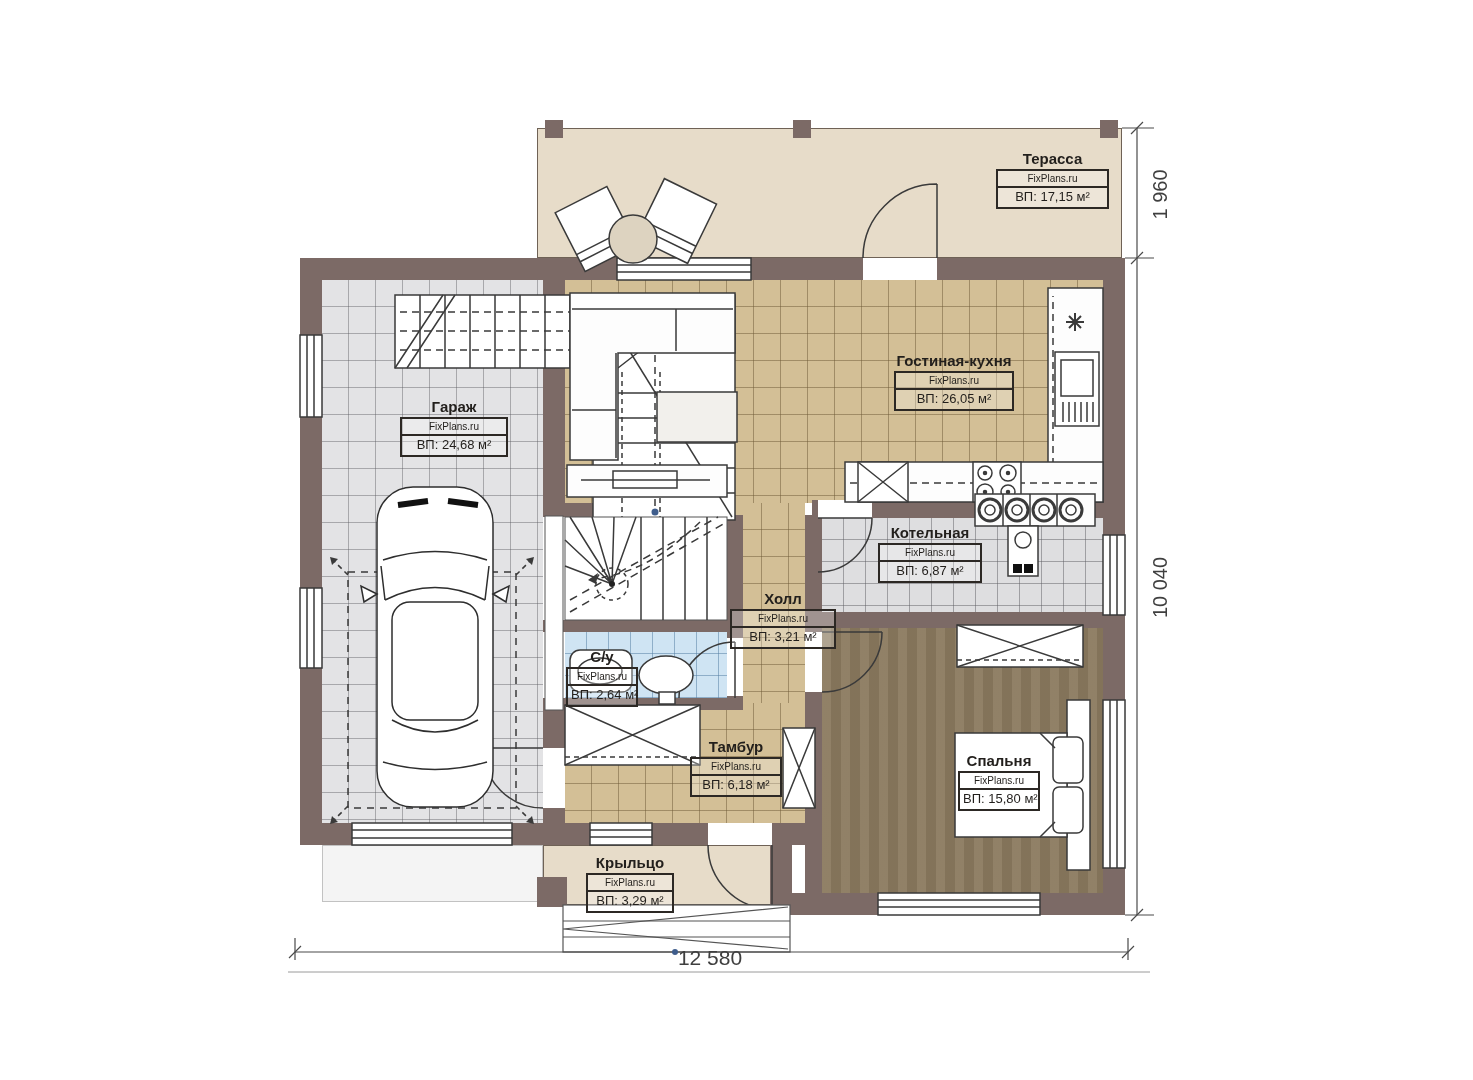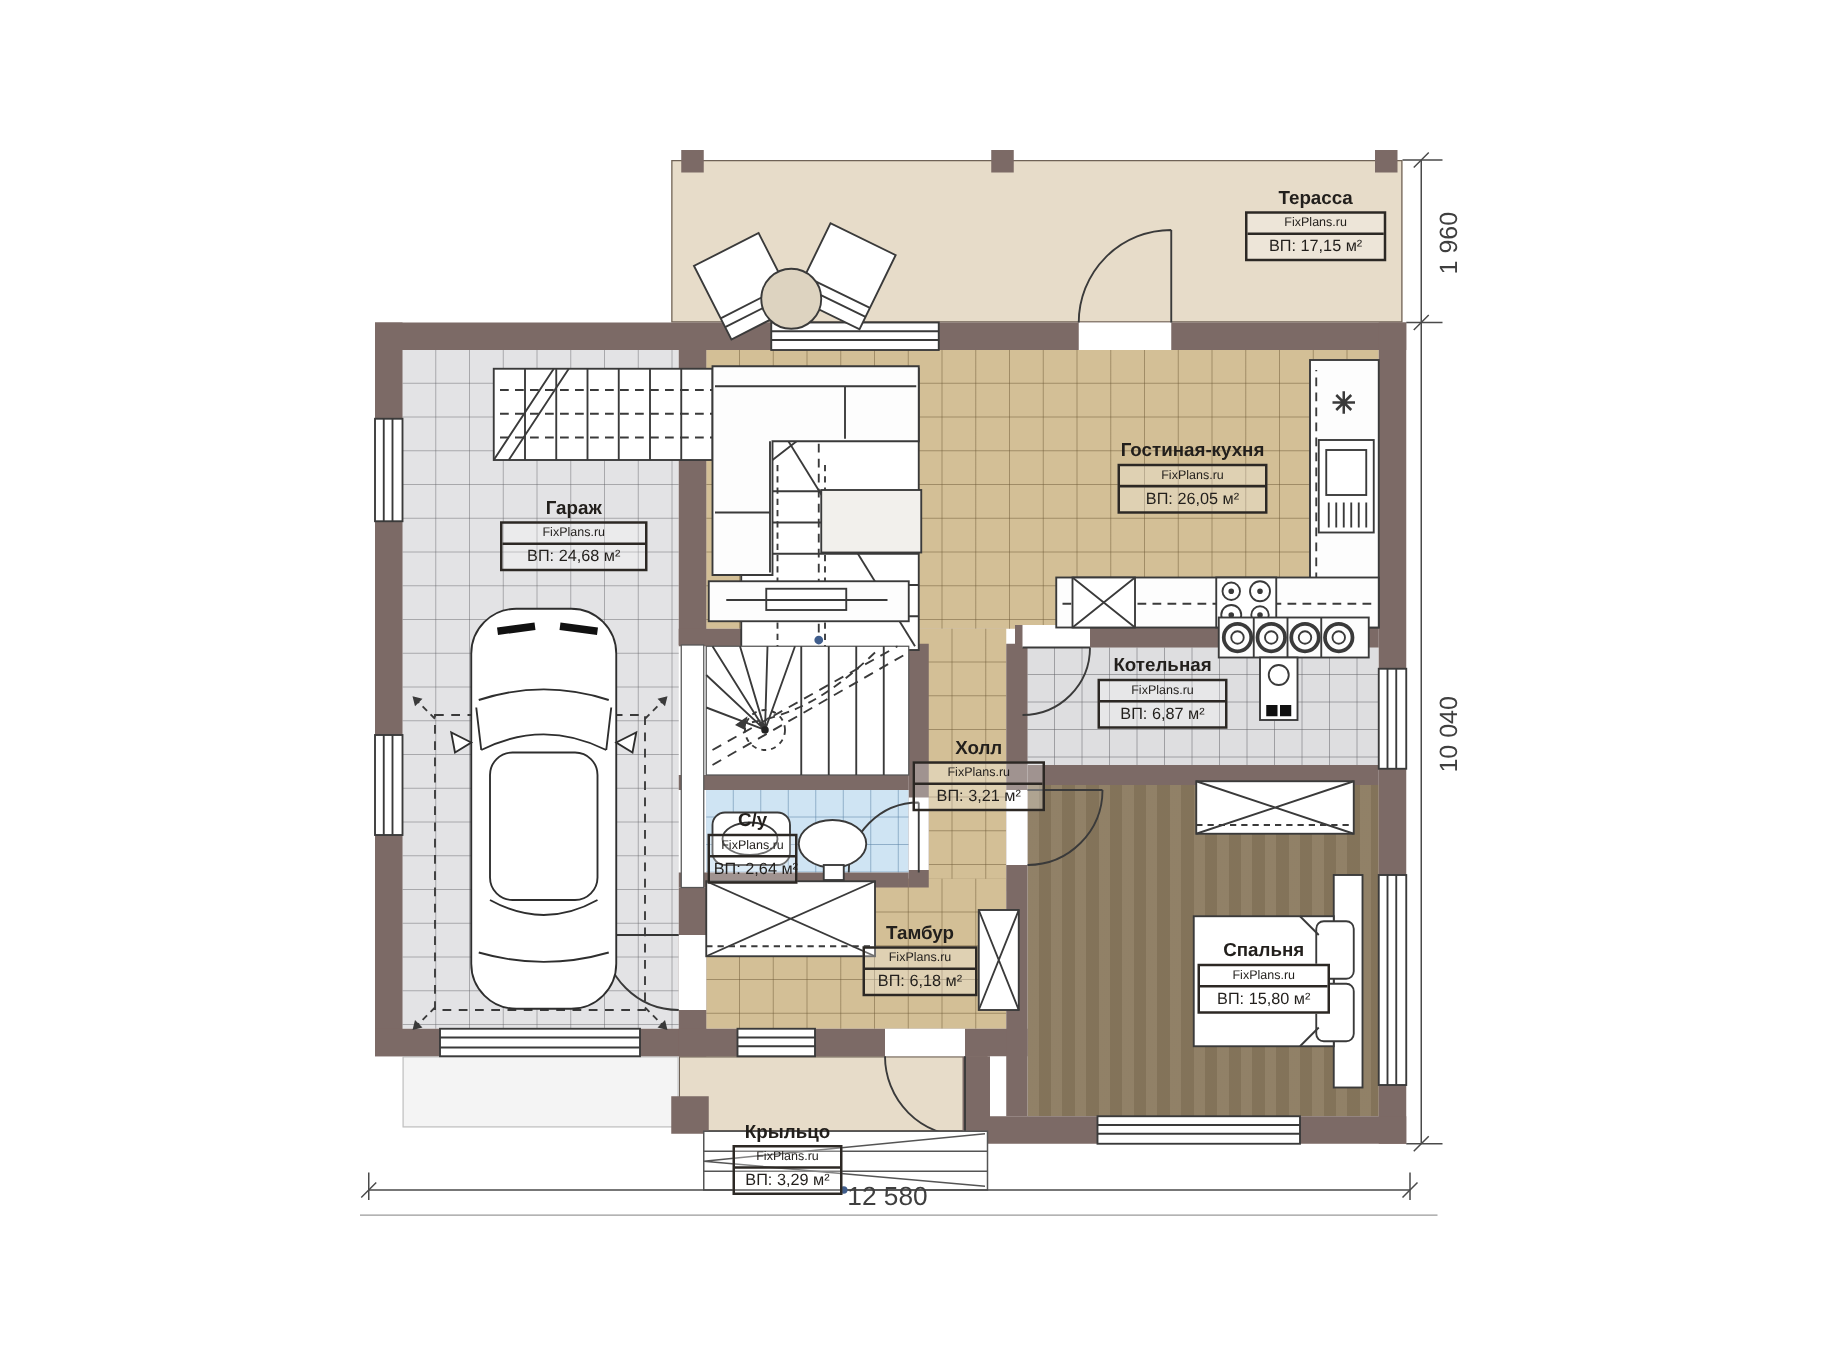--- a/index.html
+++ b/index.html
@@ -309,21 +309,21 @@
   </svg>
 
   <div class="room-label" style="left:952px;top:150px;width:113px;padding-left:44px;">
     <div class="room-name">Терасса</div>
     <div class="label-stack">
       <div class="label-box">FixPlans.ru</div>
       <div class="label-box">ВП: 17,15 м²</div>
     </div>
   </div>
 
-  <div class="room-label" style="left:400px;top:398px;width:118px;">
+  <div class="room-label" style="left:400px;top:398px;width:108px;">
     <div class="room-name">Гараж</div>
     <div class="label-stack">
       <div class="label-box">FixPlans.ru</div>
       <div class="label-box">ВП: 24,68 м²</div>
     </div>
   </div>
 
   <div class="room-label" style="left:856px;top:352px;width:120px;padding-left:38px;">
     <div class="room-name">Гостиная-кухня</div>
     <div class="label-stack">
@@ -357,29 +357,29 @@
   </div>
 
   <div class="room-label" style="left:690px;top:738px;width:92px;">
     <div class="room-name">Тамбур</div>
     <div class="label-stack">
       <div class="label-box">FixPlans.ru</div>
       <div class="label-box">ВП: 6,18 м²</div>
     </div>
   </div>
 
-  <div class="room-label on-white" style="left:958px;top:752px;width:106px;">
+  <div class="room-label on-white" style="left:958px;top:752px;width:82px;">
     <div class="room-name">Спальня</div>
     <div class="label-stack">
       <div class="label-box">FixPlans.ru</div>
       <div class="label-box">ВП: 15,80 м²</div>
     </div>
   </div>
 
-  <div class="room-label" style="left:586px;top:854px;width:88px;margin-top:43px;">
+  <div class="room-label" style="left:586px;top:854px;width:88px;">
     <div class="room-name">Крыльцо</div>
     <div class="label-stack">
       <div class="label-box">FixPlans.ru</div>
       <div class="label-box">ВП: 3,29 м²</div>
     </div>
   </div>
 
   <div class="dim vert" style="left:1130px;top:183px;width:60px;">1 960</div>
   <div class="dim vert" style="left:1127px;top:576px;width:66px;">10 040</div>
   <div class="dim" style="left:640px;top:946px;width:140px;font-size:21px;">12 580</div>

